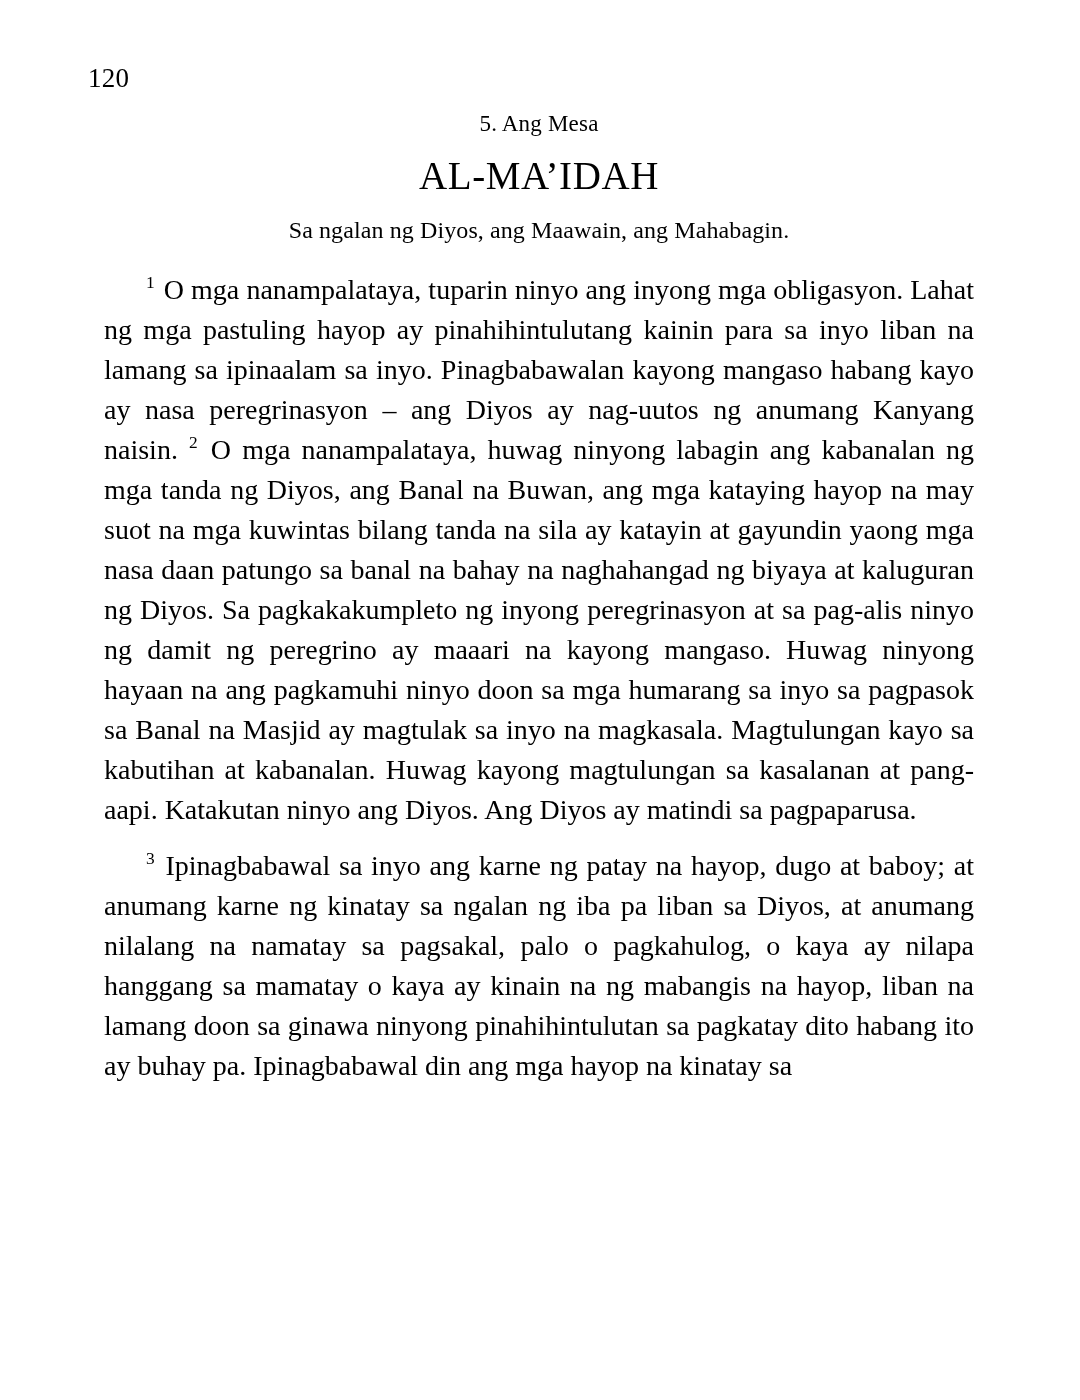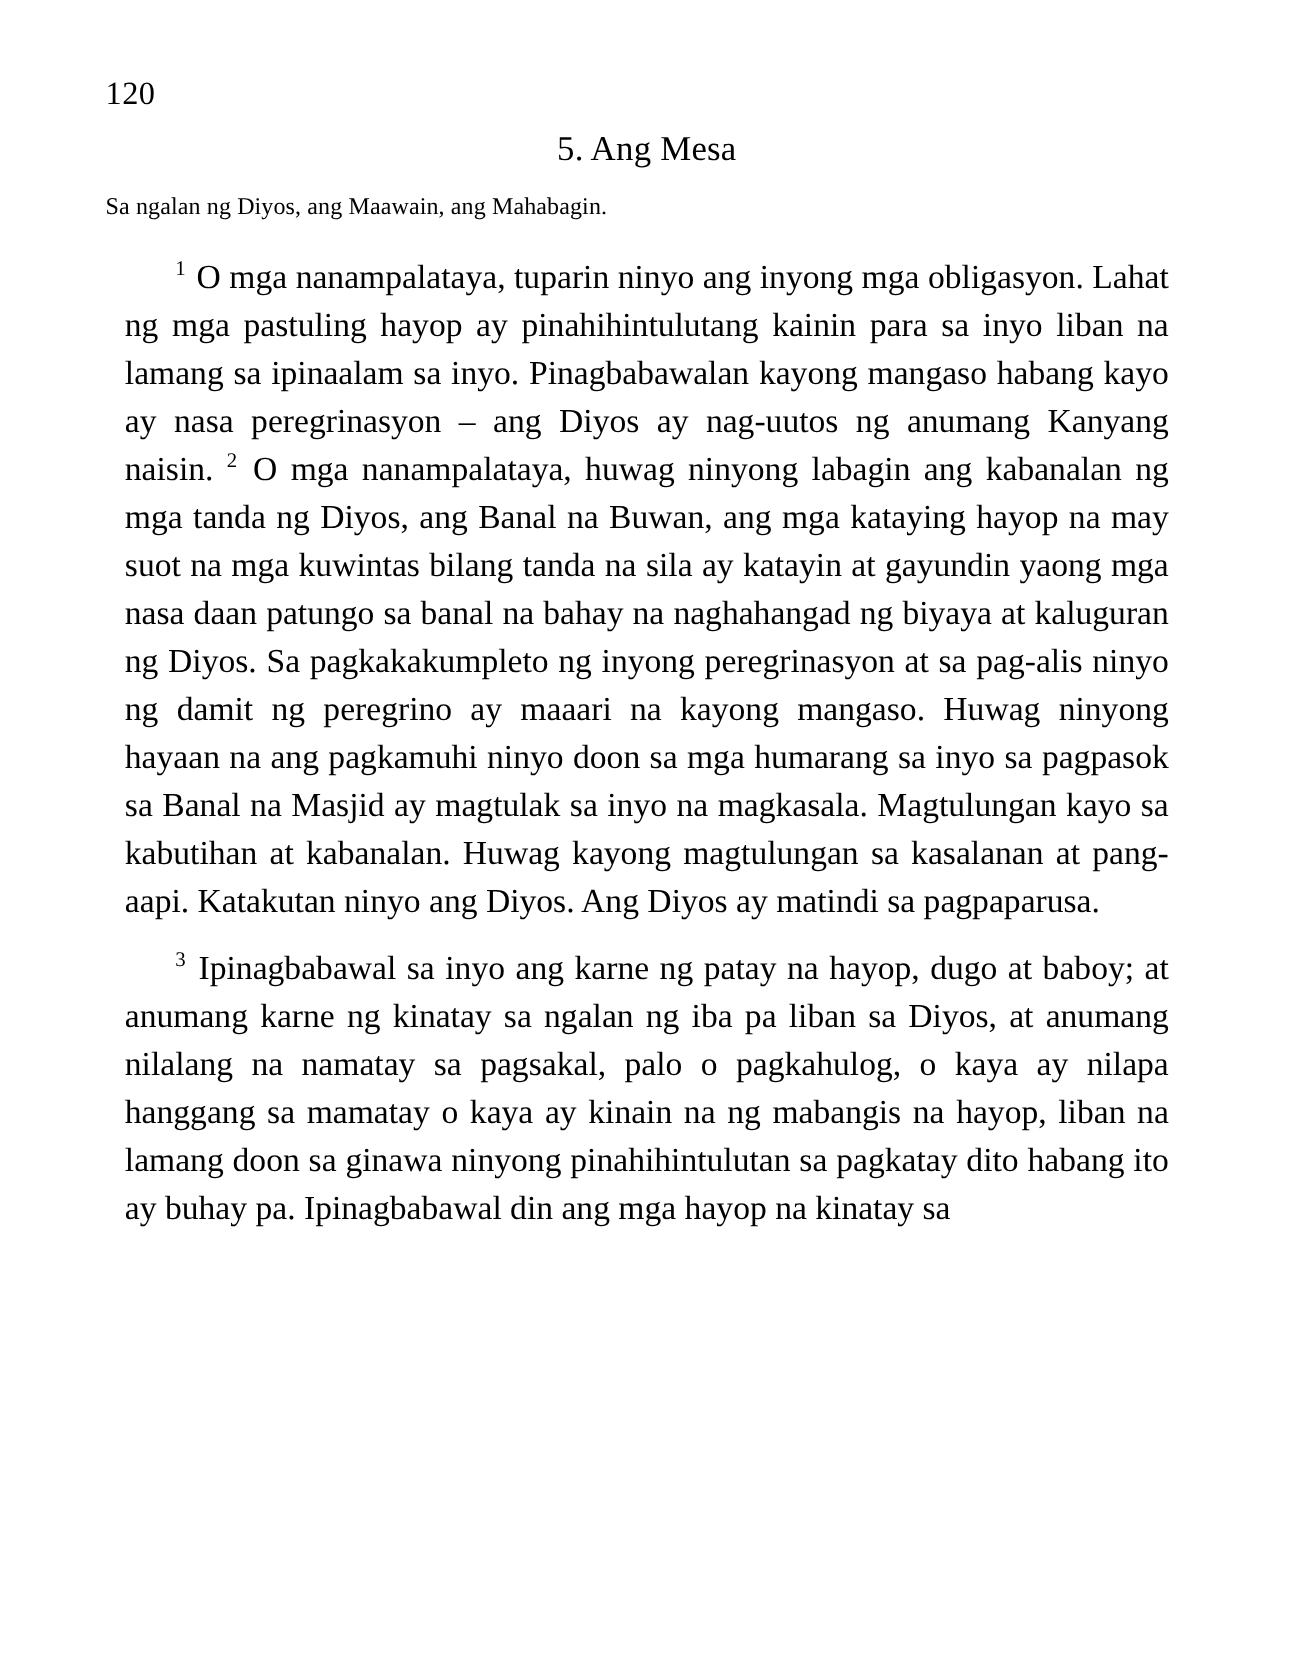--- a/index.html
+++ b/index.html
@@ -31,35 +31,35 @@
     letter-spacing: 0.3px;
   }
   .content {
     position: absolute;
     left: 88px;
     top: 104px;
     width: 902px;
   }
   .chapter-line {
     text-align: center;
-    font-size: 29px;
+    font-size: 23px;
     line-height: 40px;
     margin: 0 0 4px 0;
     letter-spacing: 0.2px;
   }
   .chapter-title {
     text-align: center;
     font-size: 39px;
     line-height: 52px;
     margin: 6px 0 4px 0;
     letter-spacing: 0.6px;
   }
   .bismillah {
-    text-align: left;
-    font-size: 20px;
+    text-align: center;
+    font-size: 24px;
     line-height: 48px;
     margin: 4px 0 10px 0;
     letter-spacing: 0.1px;
   }
   .verses {
     margin: 0;
   }
   .para {
     margin: 16px;
     text-align: justify;
@@ -84,20 +84,21 @@
 <body>
 
 <div class="page">
 
   <div class="page-number">120</div>
 
   <div class="content">
 
     <div class="chapter-line">5. Ang Mesa</div>
 
+    <div class="chapter-title">AL-MA’IDAH</div>
 
     <div class="bismillah">Sa ngalan ng Diyos, ang Maawain, ang Mahabagin.</div>
 
     <div class="verses">
 
       <p class="para">
         <sup class="verse-num">1</sup> <span>O mga nanampalataya, tuparin ninyo ang inyong mga obligasyon. Lahat ng mga pastuling hayop ay pinahihintulutang kainin para sa inyo liban na lamang sa ipinaalam sa inyo. Pinagbabawalan kayong mangaso habang kayo ay nasa peregrinasyon – ang Diyos ay nag-uutos ng anumang Kanyang naisin.</span>
         <sup class="verse-num">2</sup> <span>O mga nanampalataya, huwag ninyong labagin ang kabanalan ng mga tanda ng Diyos, ang Banal na Buwan, ang mga kataying hayop na may suot na mga kuwintas bilang tanda na sila ay katayin at gayundin yaong mga nasa daan patungo sa banal na bahay na naghahangad ng biyaya at kaluguran ng Diyos. Sa pagkakakumpleto ng inyong peregrinasyon at sa pag-alis ninyo ng damit ng peregrino ay maaari na kayong mangaso. Huwag ninyong hayaan na ang pagkamuhi ninyo doon sa mga humarang sa inyo sa pagpasok sa Banal na Masjid ay magtulak sa inyo na magkasala. Magtulungan kayo sa kabutihan at kabanalan. Huwag kayong magtulungan sa kasalanan at pang-aapi. Katakutan ninyo ang Diyos. Ang Diyos ay matindi sa pagpaparusa.</span>
       </p>
 

